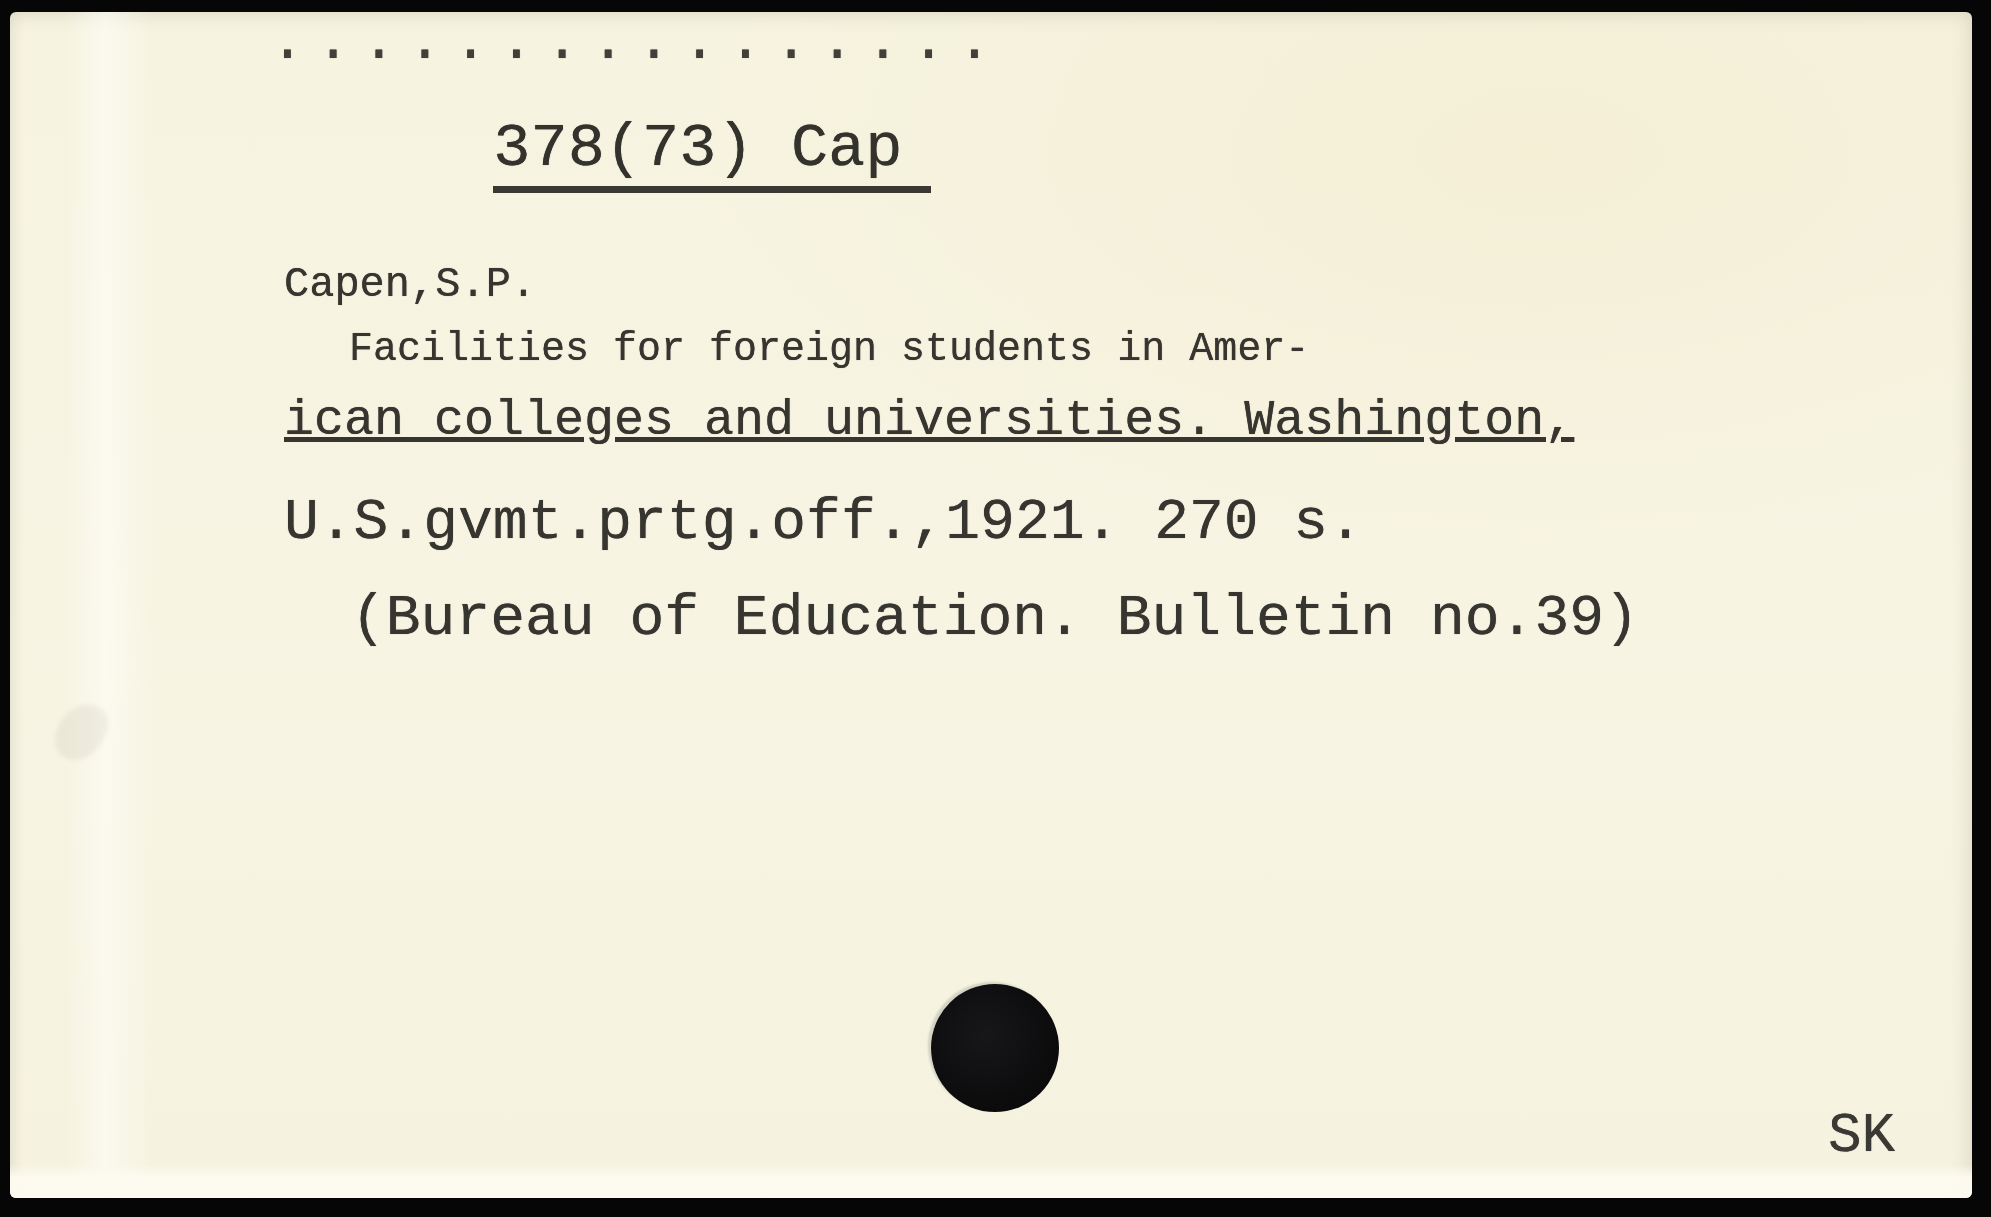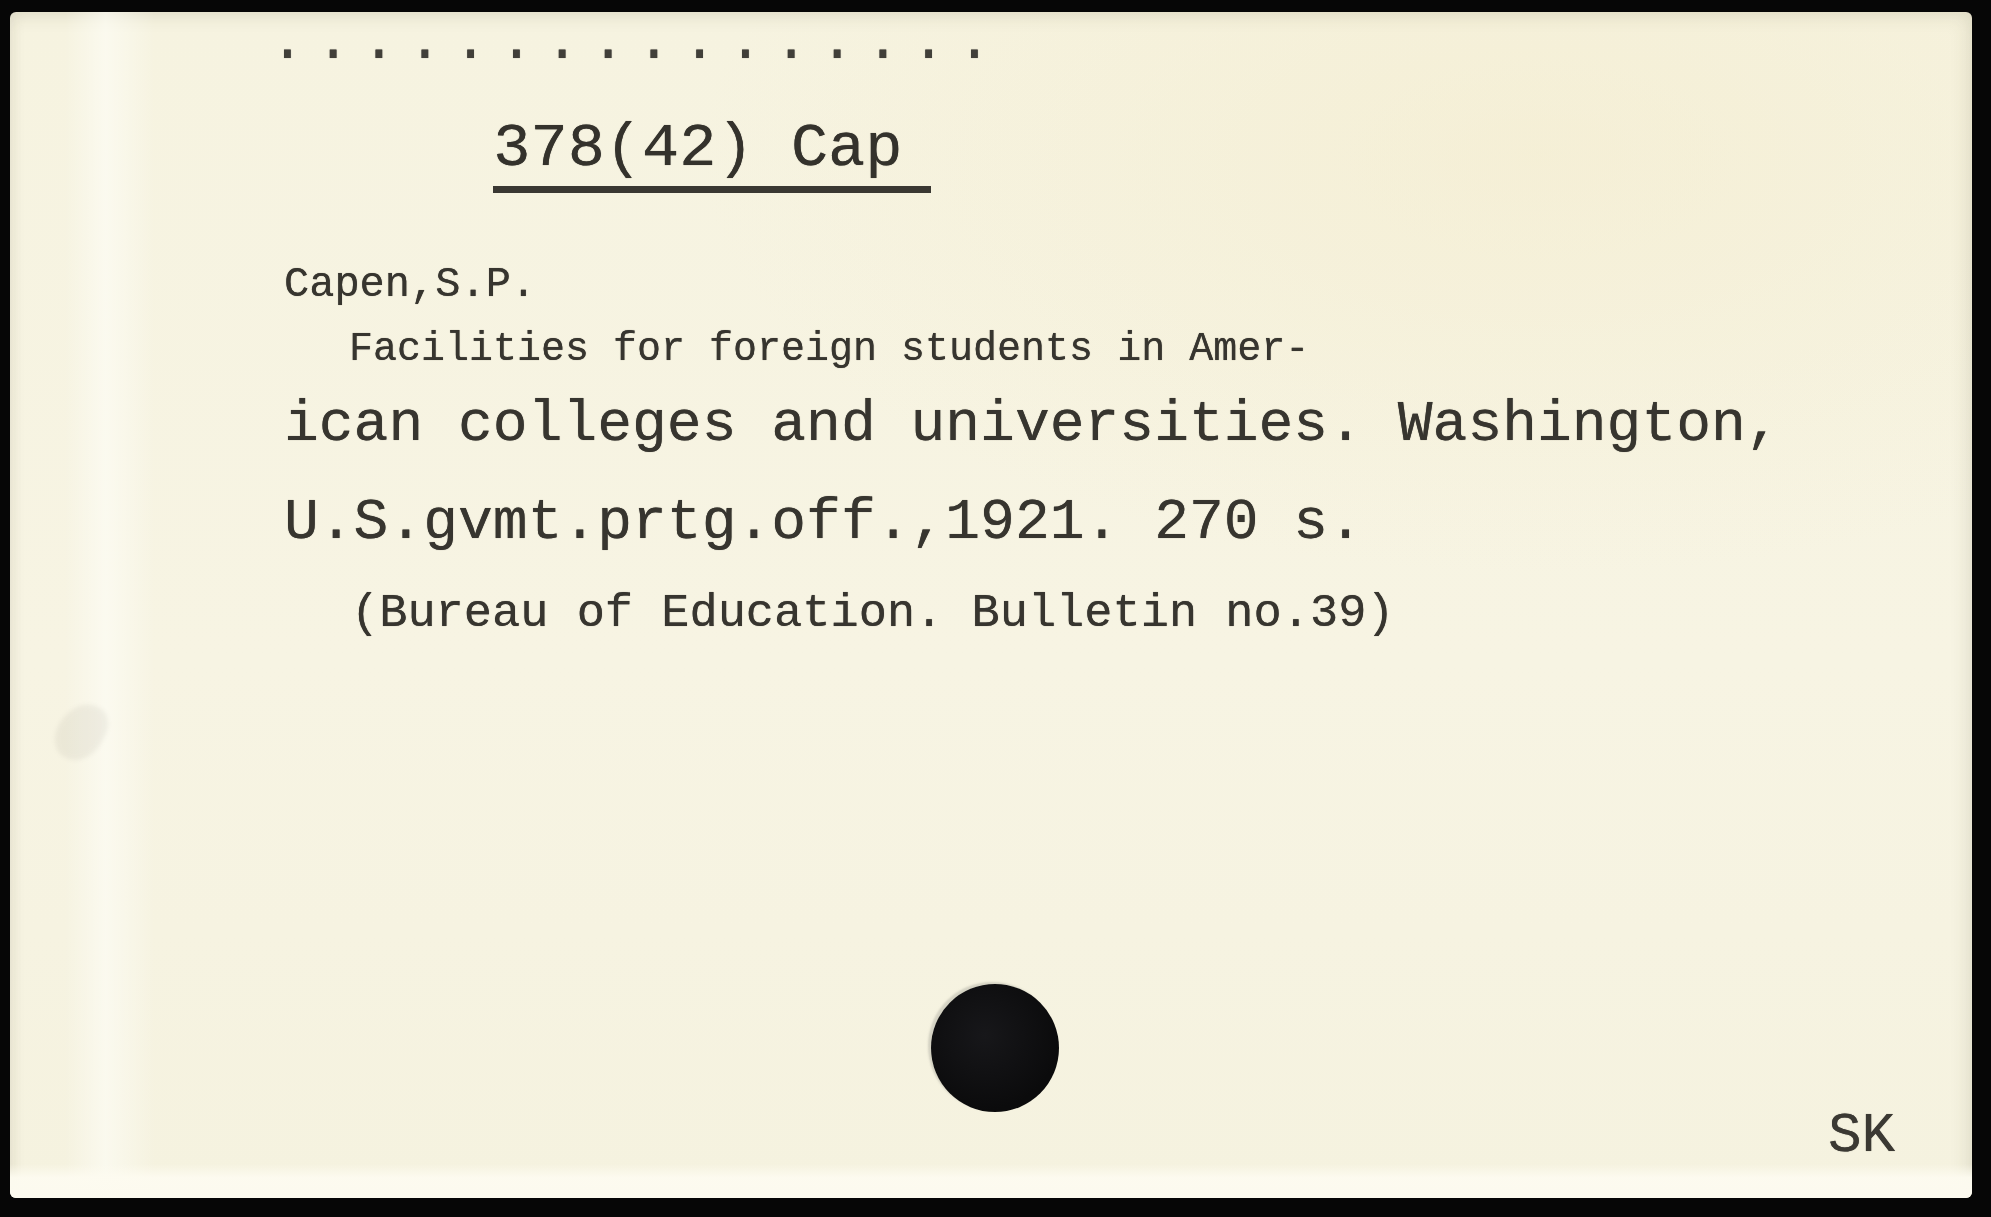--- a/index.html
+++ b/index.html
@@ -76,23 +76,23 @@
     font-size: 62px;
     color: #34322c;
   }
   .call-number .underlined {
     display: inline-block;
     padding: 0 28px 6px 0;
     border-bottom: 7px solid #3a3832;
   }
   .author-line   { left: 274px; top: 252px; font-size: 42px; }
   .title-line-1  { left: 339px; top: 318px; font-size: 40px; }
-  .title-line-2  { left: 274px; top: 384px; font-size: 58px; }
+  .title-line-2  { left: 274px; top: 384px; font-size: 50px; text-decoration: underline; }
   .title-line-3  { left: 274px; top: 450px; font-size: 58px; margin-top: 32px; }
-  .series-line   { left: 341px; top: 578px; font-size: 47px; }
+  .series-line   { left: 341px; top: 578px; font-size: 58px; }
   .initials      { left: 1818px; top: 1096px; font-size: 56px; color: #3b3933; }
   .hole-punch {
     position: absolute;
     left: 921px; top: 972px;
     width: 128px; height: 128px;
     background: radial-gradient(circle at 42% 40%, #17171a 0%, #0b0b0c 70%);
     border-radius: 50%;
     box-shadow: -3px -2px 2px rgba(190,188,175,0.6);
   }
 </style>
@@ -101,21 +101,21 @@
 
 <div id="screen">
   <div class="card">
 
     <div class="left-sheen"></div>
     <div class="smudge"></div>
 
     <div class="typed guide-dots">................</div>
 
     <div class="typed call-number">
-      <span class="underlined">378(42) Cap</span>
+      <span class="underlined">378(73) Cap</span>
     </div>
 
     <div class="typed author-line">Capen,S.P.</div>
 
     <div class="typed title-line-1">Facilities for foreign students in Amer-</div>
 
     <div class="typed title-line-2">ican colleges and universities. Washington,</div>
 
     <div class="typed title-line-3">U.S.gvmt.prtg.off.,1921. 270 s.</div>
 

